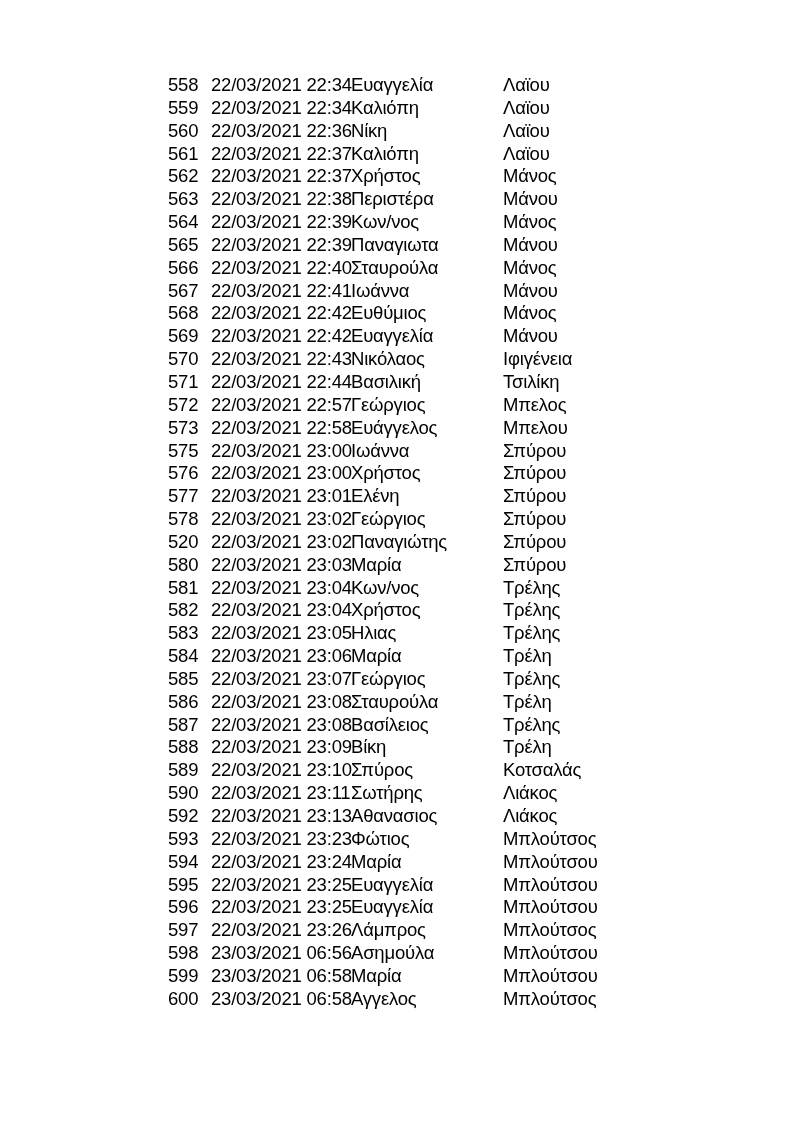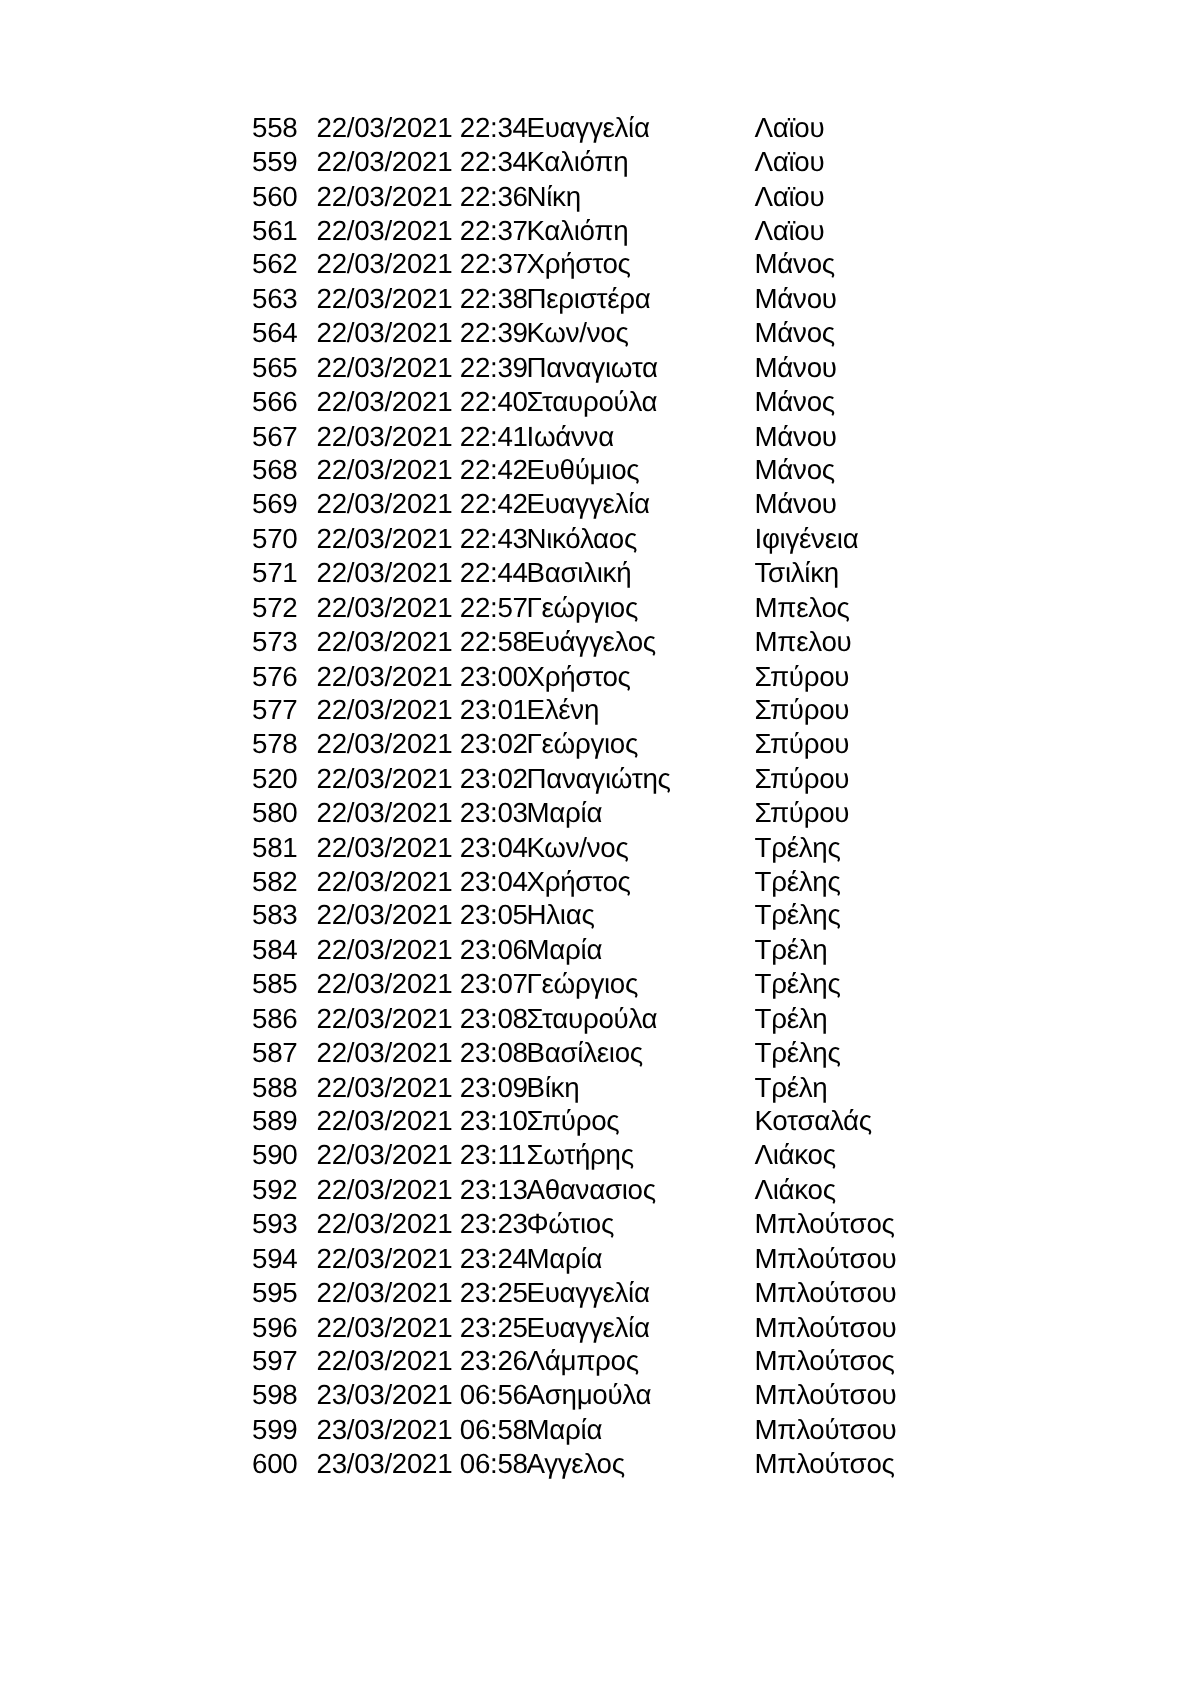--- a/index.html
+++ b/index.html
@@ -70,20 +70,21 @@
       <div class="row"><span class="c-num">564</span><span class="c-dt">22/03/2021 22:39</span><span class="c-fn">Κων/νος</span><span class="c-ln">Μάνος</span></div>
       <div class="row"><span class="c-num">565</span><span class="c-dt">22/03/2021 22:39</span><span class="c-fn">Παναγιωτα</span><span class="c-ln">Μάνου</span></div>
       <div class="row"><span class="c-num">566</span><span class="c-dt">22/03/2021 22:40</span><span class="c-fn">Σταυρούλα</span><span class="c-ln">Μάνος</span></div>
       <div class="row"><span class="c-num">567</span><span class="c-dt">22/03/2021 22:41</span><span class="c-fn">Ιωάννα</span><span class="c-ln">Μάνου</span></div>
       <div class="row"><span class="c-num">568</span><span class="c-dt">22/03/2021 22:42</span><span class="c-fn">Ευθύμιος</span><span class="c-ln">Μάνος</span></div>
       <div class="row"><span class="c-num">569</span><span class="c-dt">22/03/2021 22:42</span><span class="c-fn">Ευαγγελία</span><span class="c-ln">Μάνου</span></div>
       <div class="row"><span class="c-num">570</span><span class="c-dt">22/03/2021 22:43</span><span class="c-fn">Νικόλαος</span><span class="c-ln">Ιφιγένεια</span></div>
       <div class="row"><span class="c-num">571</span><span class="c-dt">22/03/2021 22:44</span><span class="c-fn">Βασιλική</span><span class="c-ln">Τσιλίκη</span></div>
       <div class="row"><span class="c-num">572</span><span class="c-dt">22/03/2021 22:57</span><span class="c-fn">Γεώργιος</span><span class="c-ln">Μπελος</span></div>
       <div class="row"><span class="c-num">573</span><span class="c-dt">22/03/2021 22:58</span><span class="c-fn">Ευάγγελος</span><span class="c-ln">Μπελου</span></div>
+      <div class="row"><span class="c-num">575</span><span class="c-dt">22/03/2021 23:00</span><span class="c-fn">Ιωάννα</span><span class="c-ln">Σπύρου</span></div>
       <div class="row"><span class="c-num">576</span><span class="c-dt">22/03/2021 23:00</span><span class="c-fn">Χρήστος</span><span class="c-ln">Σπύρου</span></div>
       <div class="row"><span class="c-num">577</span><span class="c-dt">22/03/2021 23:01</span><span class="c-fn">Ελένη</span><span class="c-ln">Σπύρου</span></div>
       <div class="row"><span class="c-num">578</span><span class="c-dt">22/03/2021 23:02</span><span class="c-fn">Γεώργιος</span><span class="c-ln">Σπύρου</span></div>
       <div class="row"><span class="c-num">520</span><span class="c-dt">22/03/2021 23:02</span><span class="c-fn">Παναγιώτης</span><span class="c-ln">Σπύρου</span></div>
       <div class="row"><span class="c-num">580</span><span class="c-dt">22/03/2021 23:03</span><span class="c-fn">Μαρία</span><span class="c-ln">Σπύρου</span></div>
       <div class="row"><span class="c-num">581</span><span class="c-dt">22/03/2021 23:04</span><span class="c-fn">Κων/νος</span><span class="c-ln">Τρέλης</span></div>
       <div class="row"><span class="c-num">582</span><span class="c-dt">22/03/2021 23:04</span><span class="c-fn">Χρήστος</span><span class="c-ln">Τρέλης</span></div>
       <div class="row"><span class="c-num">583</span><span class="c-dt">22/03/2021 23:05</span><span class="c-fn">Ηλιας</span><span class="c-ln">Τρέλης</span></div>
       <div class="row"><span class="c-num">584</span><span class="c-dt">22/03/2021 23:06</span><span class="c-fn">Μαρία</span><span class="c-ln">Τρέλη</span></div>
       <div class="row"><span class="c-num">585</span><span class="c-dt">22/03/2021 23:07</span><span class="c-fn">Γεώργιος</span><span class="c-ln">Τρέλης</span></div>

